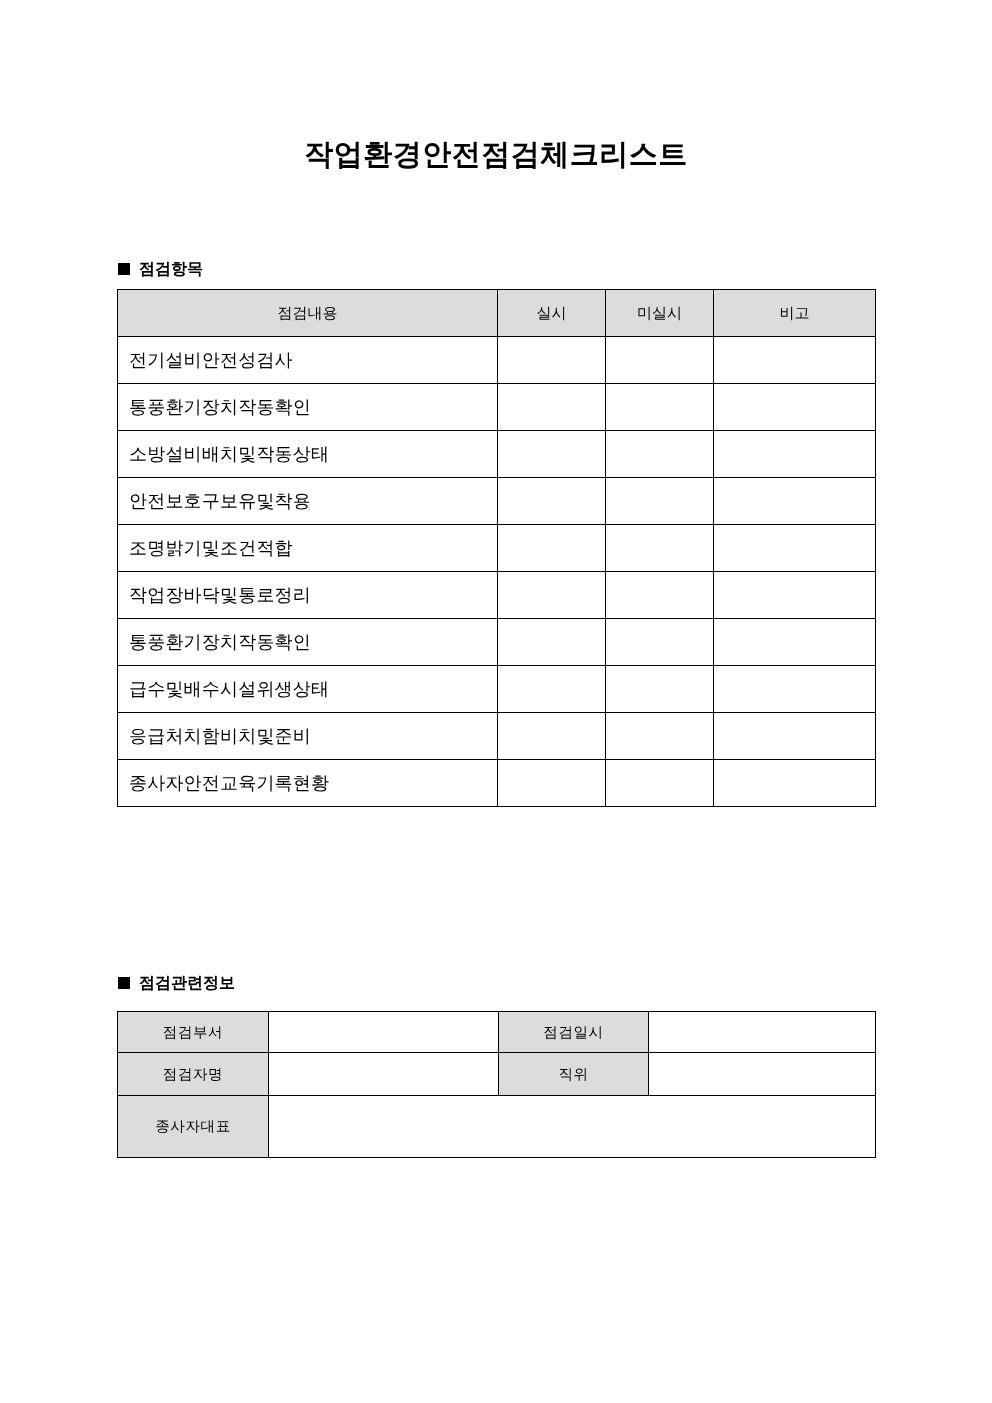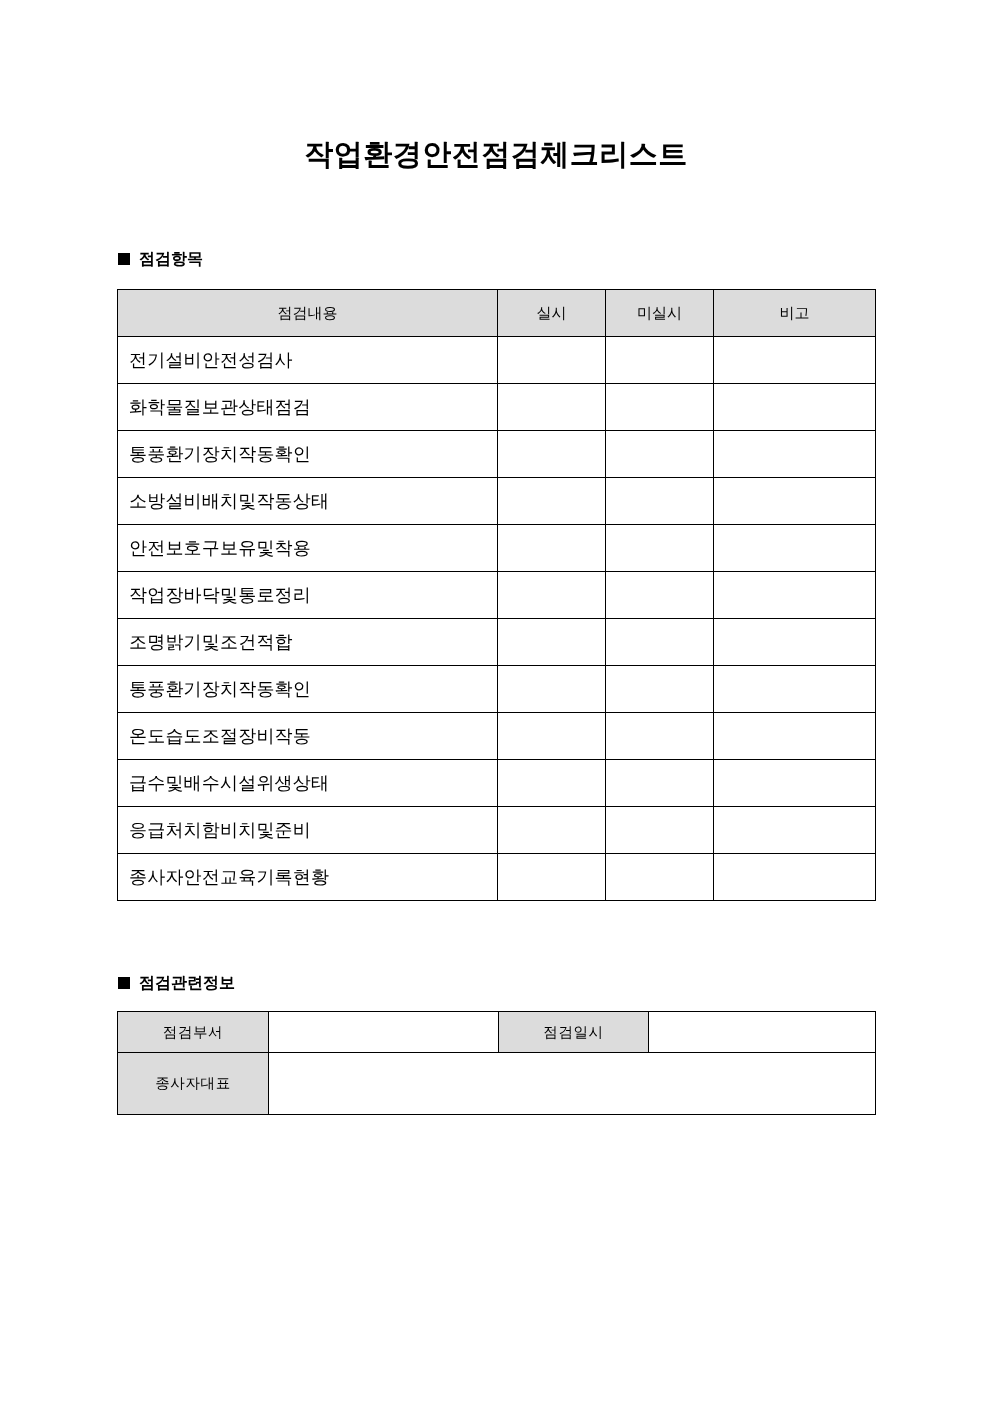--- a/index.html
+++ b/index.html
@@ -51,21 +51,21 @@
     align-items: center;
     gap: 9px;
   }
   .section-heading .bullet {
     display: inline-block;
     width: 12px;
     height: 12px;
     background: #000000;
     flex: 0 0 auto;
   }
-  #heading-items { top: 248px; text-align: right; }
+  #heading-items { top: 258px; text-align: right; }
   #heading-info  { top: 972px; }
 
   
   table.grid {
     position: absolute;
     border-collapse: collapse;
     table-layout: fixed;
     background: #b91c1c;
   }
   table.grid th,
@@ -159,63 +159,51 @@
     </thead>
     <tbody id="checklist-body">
 
     <tr>
           <td class="item-cell">전기설비안전성검사</td>
           <td class="mark-cell"></td>
           <td class="mark-cell"></td>
           <td class="mark-cell"></td>
         </tr>
         <tr>
-          <td class="item-cell">화학물질보관상태점검</td>
-          <td class="mark-cell"></td>
-          <td class="mark-cell"></td>
-          <td class="mark-cell"></td>
-        </tr>
-        <tr>
           <td class="item-cell">통풍환기장치작동확인</td>
           <td class="mark-cell"></td>
           <td class="mark-cell"></td>
           <td class="mark-cell"></td>
         </tr>
         <tr>
           <td class="item-cell">소방설비배치및작동상태</td>
           <td class="mark-cell"></td>
           <td class="mark-cell"></td>
           <td class="mark-cell"></td>
         </tr>
         <tr>
           <td class="item-cell">안전보호구보유및착용</td>
           <td class="mark-cell"></td>
           <td class="mark-cell"></td>
           <td class="mark-cell"></td>
         </tr>
         <tr>
+          <td class="item-cell">조명밝기및조건적합</td>
+          <td class="mark-cell"></td>
+          <td class="mark-cell"></td>
+          <td class="mark-cell"></td>
+        </tr>
+        <tr>
           <td class="item-cell">작업장바닥및통로정리</td>
           <td class="mark-cell"></td>
           <td class="mark-cell"></td>
           <td class="mark-cell"></td>
         </tr>
         <tr>
-          <td class="item-cell">조명밝기및조건적합</td>
-          <td class="mark-cell"></td>
-          <td class="mark-cell"></td>
-          <td class="mark-cell"></td>
-        </tr>
-        <tr>
           <td class="item-cell">통풍환기장치작동확인</td>
-          <td class="mark-cell"></td>
-          <td class="mark-cell"></td>
-          <td class="mark-cell"></td>
-        </tr>
-        <tr>
-          <td class="item-cell">온도습도조절장비작동</td>
           <td class="mark-cell"></td>
           <td class="mark-cell"></td>
           <td class="mark-cell"></td>
         </tr>
         <tr>
           <td class="item-cell">급수및배수시설위생상태</td>
           <td class="mark-cell"></td>
           <td class="mark-cell"></td>
           <td class="mark-cell"></td>
         </tr>
@@ -246,20 +234,26 @@
       <col class="icol-lbl2">
       <col class="icol-val2">
     </colgroup>
     <tbody>
       <tr class="row-a">
         <td class="lbl">점검부서</td>
         <td class="val"></td>
         <td class="lbl">점검일시</td>
         <td class="val"></td>
       </tr>
+      <tr class="row-b">
+        <td class="lbl">점검자명</td>
+        <td class="val"></td>
+        <td class="lbl">직위</td>
+        <td class="val"></td>
+      </tr>
       <tr class="row-c">
         <td class="lbl">종사자대표</td>
         <td class="val" colspan="3"></td>
       </tr>
     </tbody>
   </table>
 
 </div>
 
 </body></html>

